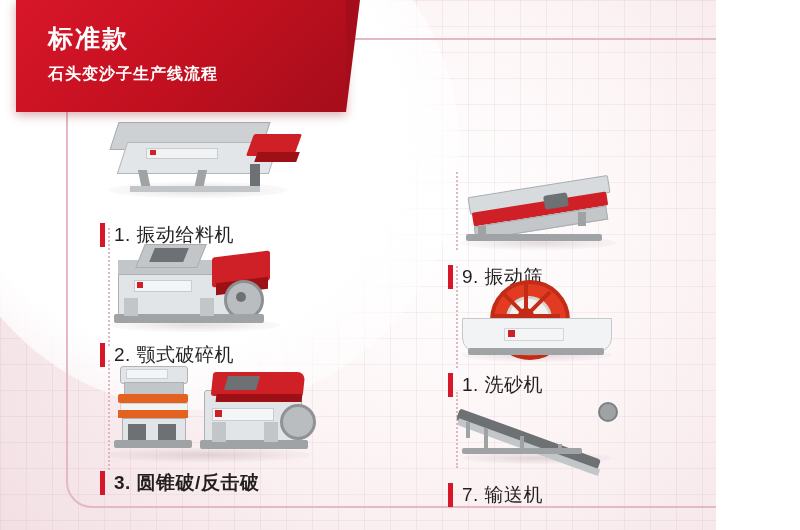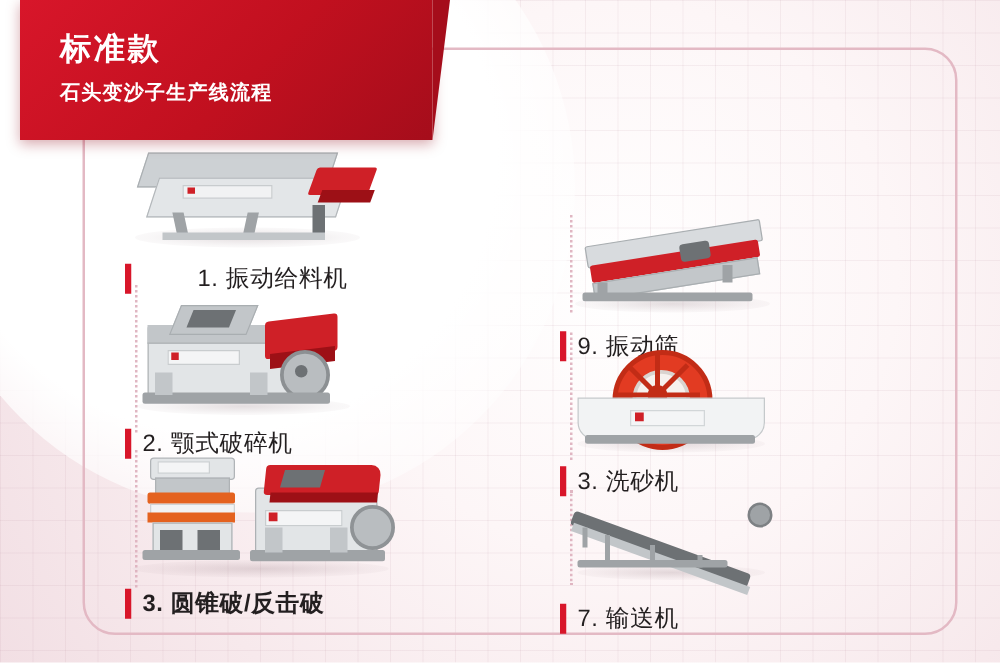--- a/index.html
+++ b/index.html
@@ -9,21 +9,21 @@
   body {
     width: 800px;
     height: 530px;
     font-family: "Liberation Sans", sans-serif;
     background: #ffffff;
     overflow: hidden;
   }
 
   #poster {
     position: relative;
-    width: 800px;
+    width: 716px;
     height: 530px;
     background:
       radial-gradient(circle at 62% 42%, #ffffff 0%, #fdf6f7 38%, #f7e9ec 72%, #f2dfe4 100%);
     overflow: hidden;
   }
 
   
   #grid-texture {
     position: absolute;
     inset: 0;
@@ -188,21 +188,21 @@
       <div class="mpart red-d" style="left:156px; top:40px; width:42px; height:10px; transform:skewX(-20deg);"></div>
 
       <div class="mpart" style="left:46px; top:36px; width:70px; height:9px; background:#f1f2f3; border:1px solid #c8ccce;"></div>
       <div class="mpart red" style="left:50px; top:38px; width:6px; height:5px;"></div>
 
       <div class="mpart gray-d" style="left:40px; top:58px; width:9px; height:20px; transform:skewX(12deg);"></div>
       <div class="mpart gray-d" style="left:96px; top:58px; width:9px; height:20px; transform:skewX(-12deg);"></div>
       <div class="mpart dark" style="left:150px; top:52px; width:10px; height:24px;"></div>
       <div class="mpart gray-m" style="left:30px; top:74px; width:130px; height:6px;"></div>
     </div>
-    <div class="step-label" style="margin-top:12px;gap:44px;">
+    <div class="step-label" style="margin-top:24px;">
       <div class="step-bar"></div>
       <div class="step-text">1. 振动给料机</div>
     </div>
   </div>
 
   <div class="step" style="left:100px; top:236px;">
     <div class="machine" style="width:190px; height:96px;">
       <div class="shadow-ellipse mpart" style="left:10px; top:82px; width:170px; height:14px;"></div>
 
       <div class="mpart gray-l" style="left:18px; top:24px; width:112px; height:58px; border:1px solid #adb1b4; border-radius:3px;"></div>
@@ -304,21 +304,21 @@
       <div class="mpart" style="left:76px; top:4px; width:4px; height:68px; background:#c22c16; transform:rotate(-45deg);"></div>
 
       <div class="mpart" style="left:14px; top:40px; width:148px; height:32px; background:#f2f3f4; border:1px solid #c5c9cb; border-radius:0 0 14px 14px;"></div>
       <div class="mpart white" style="left:56px; top:50px; width:58px; height:11px; border:1px solid #d2d6d8;"></div>
       <div class="mpart red" style="left:60px; top:52px; width:7px; height:7px;"></div>
 
       <div class="mpart gray-d" style="left:20px; top:70px; width:136px; height:7px; border-radius:2px;"></div>
     </div>
     <div class="step-label" style="margin-top:10px;">
       <div class="step-bar"></div>
-      <div class="step-text">3. 洗砂机</div>
+      <div class="step-text">1. 洗砂机</div>
     </div>
   </div>
 
   <div class="step" style="left:448px; top:398px;">
     <div class="machine" style="width:180px; height:66px;">
       <div class="shadow-ellipse mpart" style="left:14px; top:54px; width:150px; height:12px;"></div>
 
       <div class="mpart dark" style="left:10px; top:10px; width:150px; height:12px; transform:rotate(20deg); border-radius:3px; transform-origin:left center;"></div>
       <div class="mpart gray-m" style="left:10px; top:20px; width:150px; height:7px; transform:rotate(20deg); transform-origin:left center;"></div>
 

